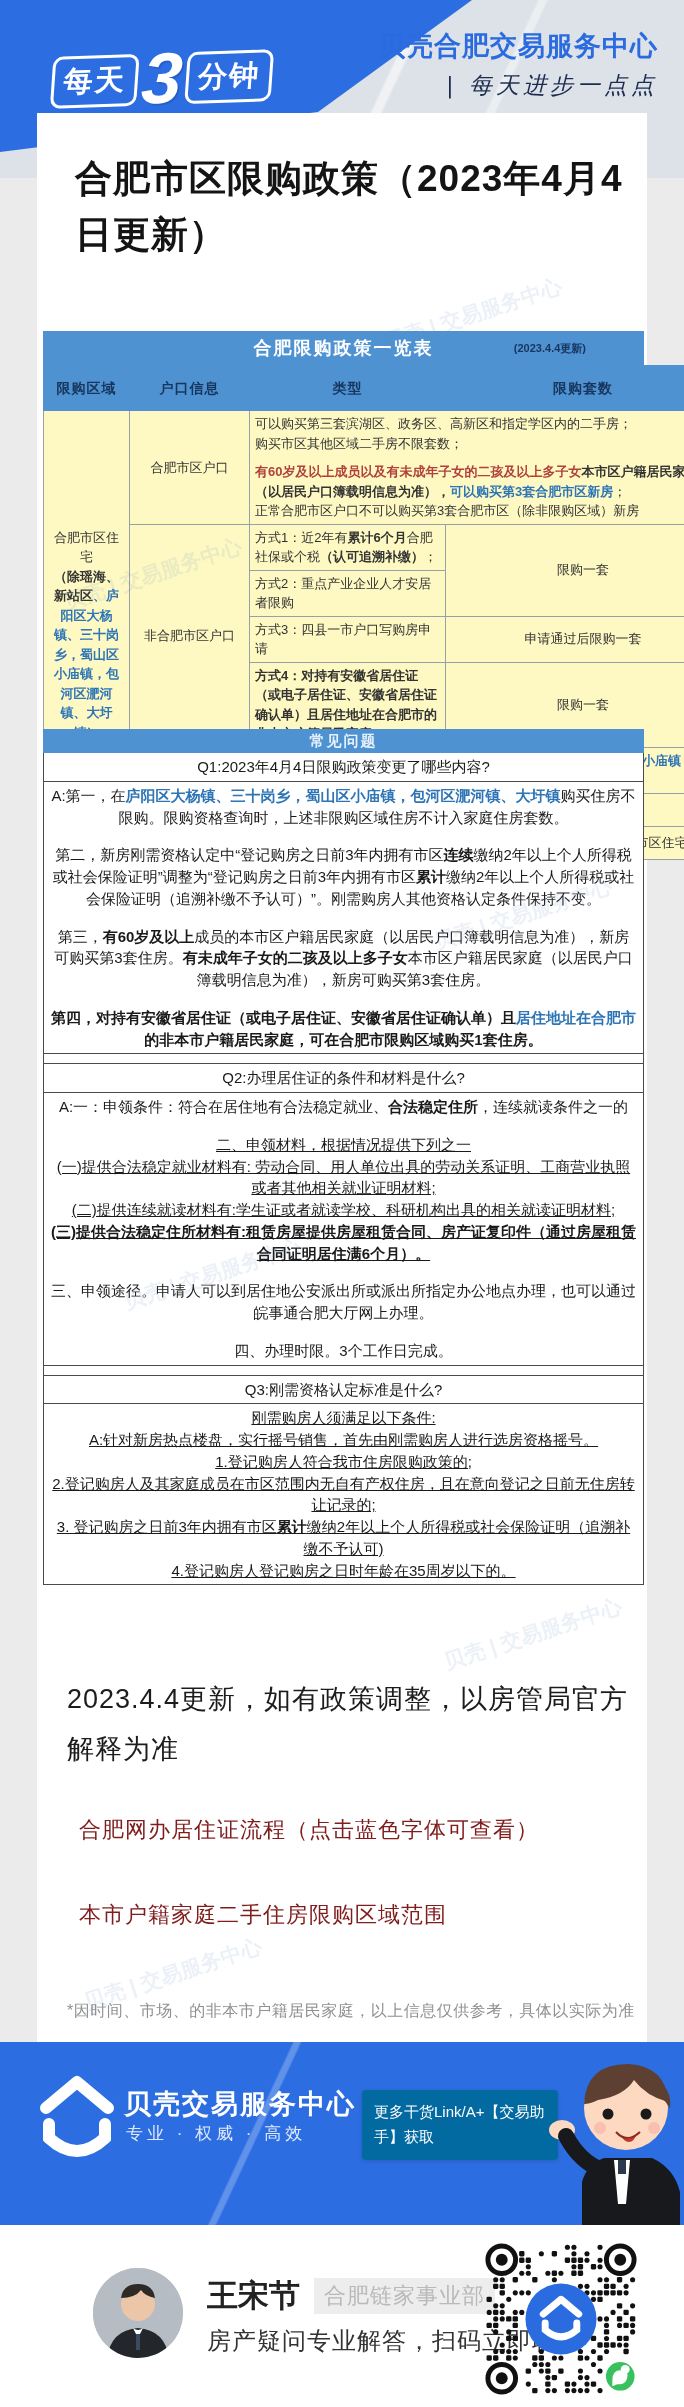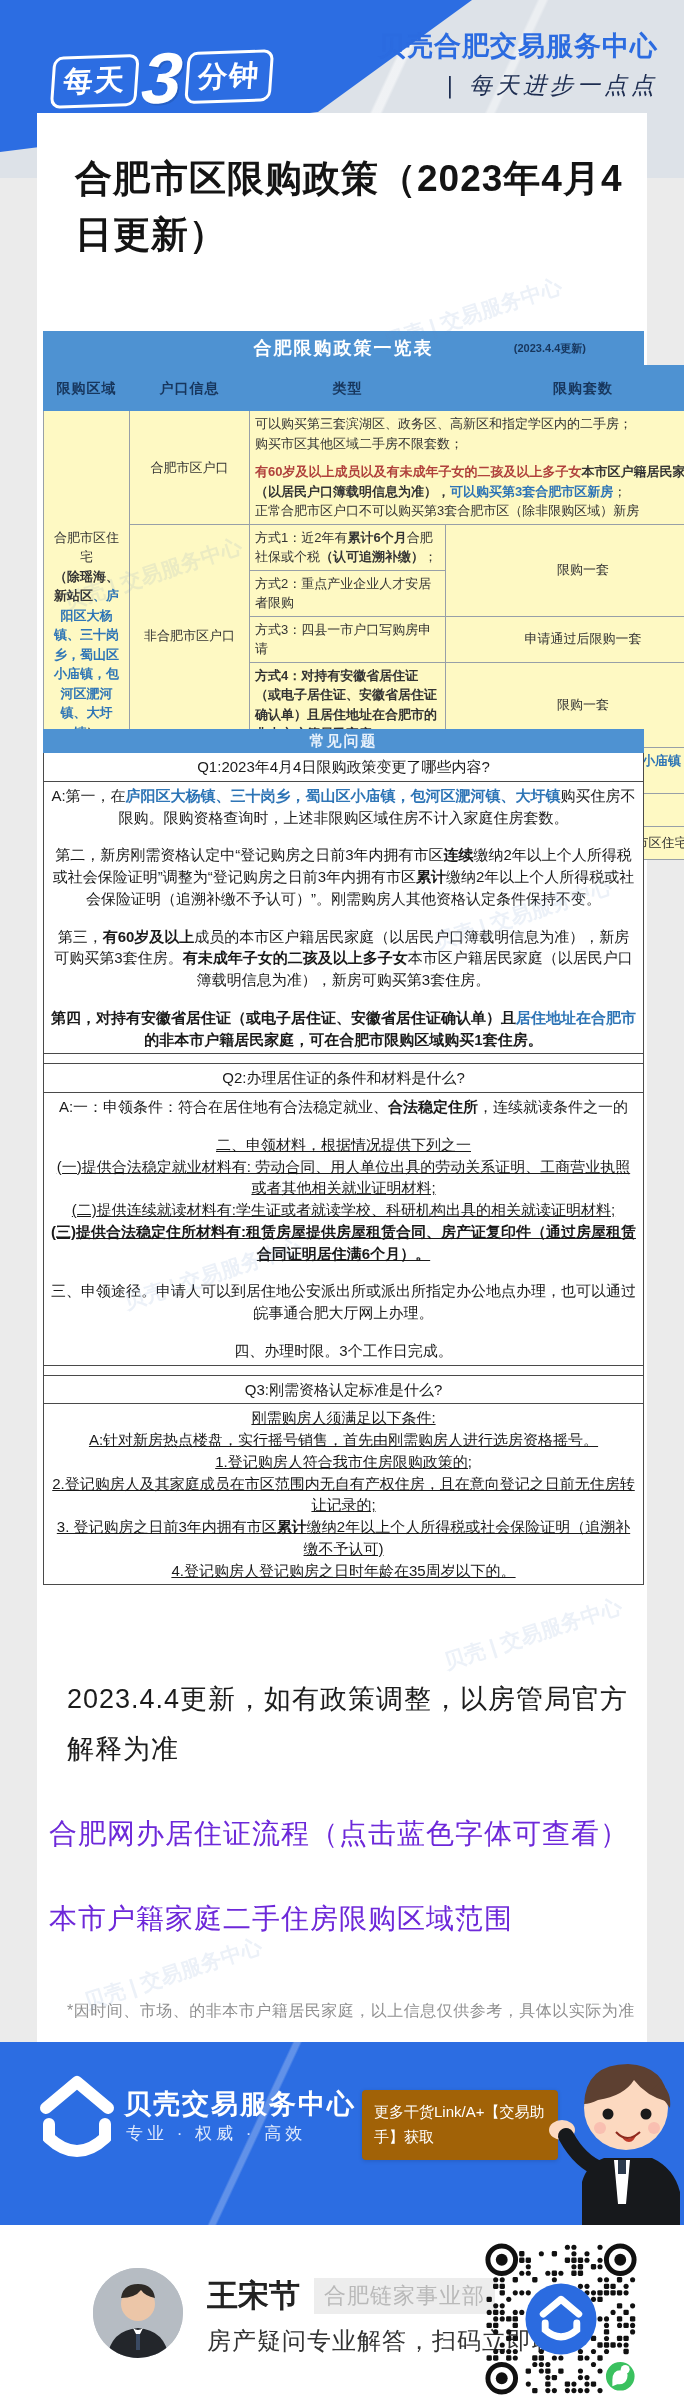--- a/index.html
+++ b/index.html
@@ -57,33 +57,33 @@
   .faq-body{border:1px solid #4a4a4a;border-top:none;background:#fff;}
   .faq-row{border-top:1px solid #4a4a4a;padding:3px 7px;font-size:15px;color:#1a1a1a;line-height:1.45;text-align:center;}
   .faq-row:first-child{border-top:none;}
   .faq-spacer{height:9px;padding:0;}
   .faq-a p{margin:0 0 16px 0;}
   .faq-a p:last-child{margin:0;}
   .faq-a .tight{margin:0;text-decoration:underline;}
 
   
   .note-big{position:absolute;top:1562px;left:30px;width:562px;font-size:27px;color:#1c1c1c;line-height:1.85;letter-spacing:1px;}
-  .link-line{position:absolute;left:12px;font-size:28px;color:#6d28d9;letter-spacing:1px;cursor:pointer;}
+  .link-line{position:absolute;left:42px;font-size:22px;color:#7f1d1d;letter-spacing:1px;cursor:pointer;}
   .link1{top:1702px;}
   .link2{top:1787px;}
   .disclaimer{position:absolute;top:1888px;left:30px;font-size:16px;color:#909090;letter-spacing:.5px;}
 
   
   .footer-blue{position:absolute;top:2042px;left:0;width:684px;height:183px;background:#2c6de2;overflow:hidden;}
   .footer-blue .fstreak{position:absolute;inset:0;background:
     linear-gradient(115deg,transparent 38%,rgba(255,255,255,.25) 38.3%,rgba(255,255,255,.25) 39%,transparent 39.3%);}
   .beike-logo{position:absolute;left:36px;top:30px;}
   .footer-brand{position:absolute;left:124px;top:44px;color:#fff;font-size:27px;font-weight:bold;letter-spacing:2px;}
   .footer-slogan{position:absolute;left:126px;top:80px;color:rgba(255,255,255,.85);font-size:17px;letter-spacing:4px;}
-  .cta-box{position:absolute;left:362px;top:48px;width:172px;background:#a16207;border-radius:4px;
+  .cta-box{position:absolute;left:362px;top:48px;width:172px;background:#0369a1;border-radius:4px;
     padding:10px 12px;color:#fff;font-size:15px;line-height:1.65;cursor:pointer;box-shadow:0 1px 4px rgba(0,0,0,.15);}
   .mascot{position:absolute;right:2px;top:10px;}
 
   
   .contactbar{position:absolute;top:2225px;left:0;width:684px;height:182px;background:#fff;}
   .avatar{position:absolute;left:93px;top:43px;width:90px;height:90px;border-radius:50%;overflow:hidden;background:#b9bfc6;}
   .nameline{position:absolute;left:207px;top:50px;display:flex;align-items:center;gap:14px;}
   .c-name{font-size:31px;font-weight:bold;color:#222;}
   .c-dept{background:#ededed;color:#b9b9b9;font-size:22px;padding:3px 10px;letter-spacing:1px;}
   .c-desc{position:absolute;left:207px;top:100px;font-size:24px;color:#333;letter-spacing:1px;}

